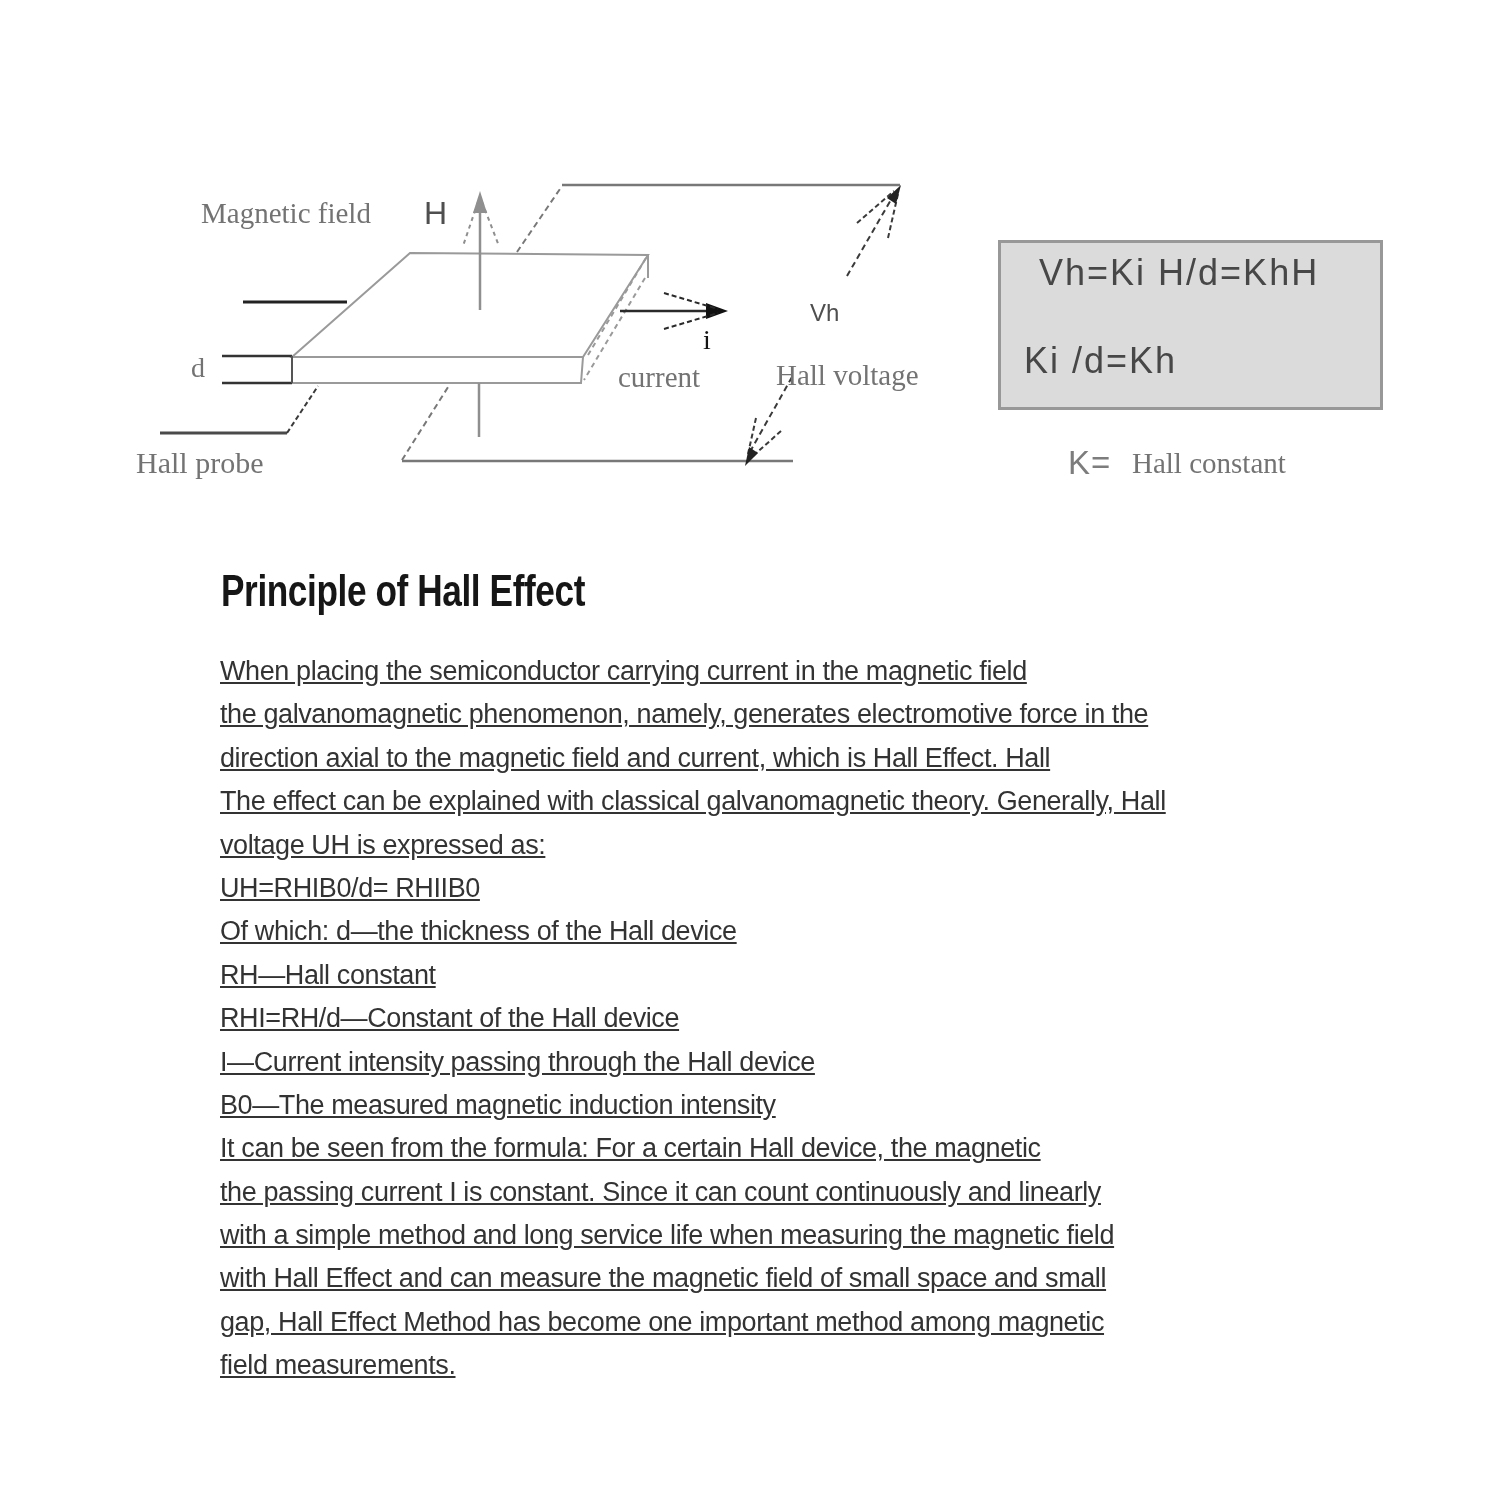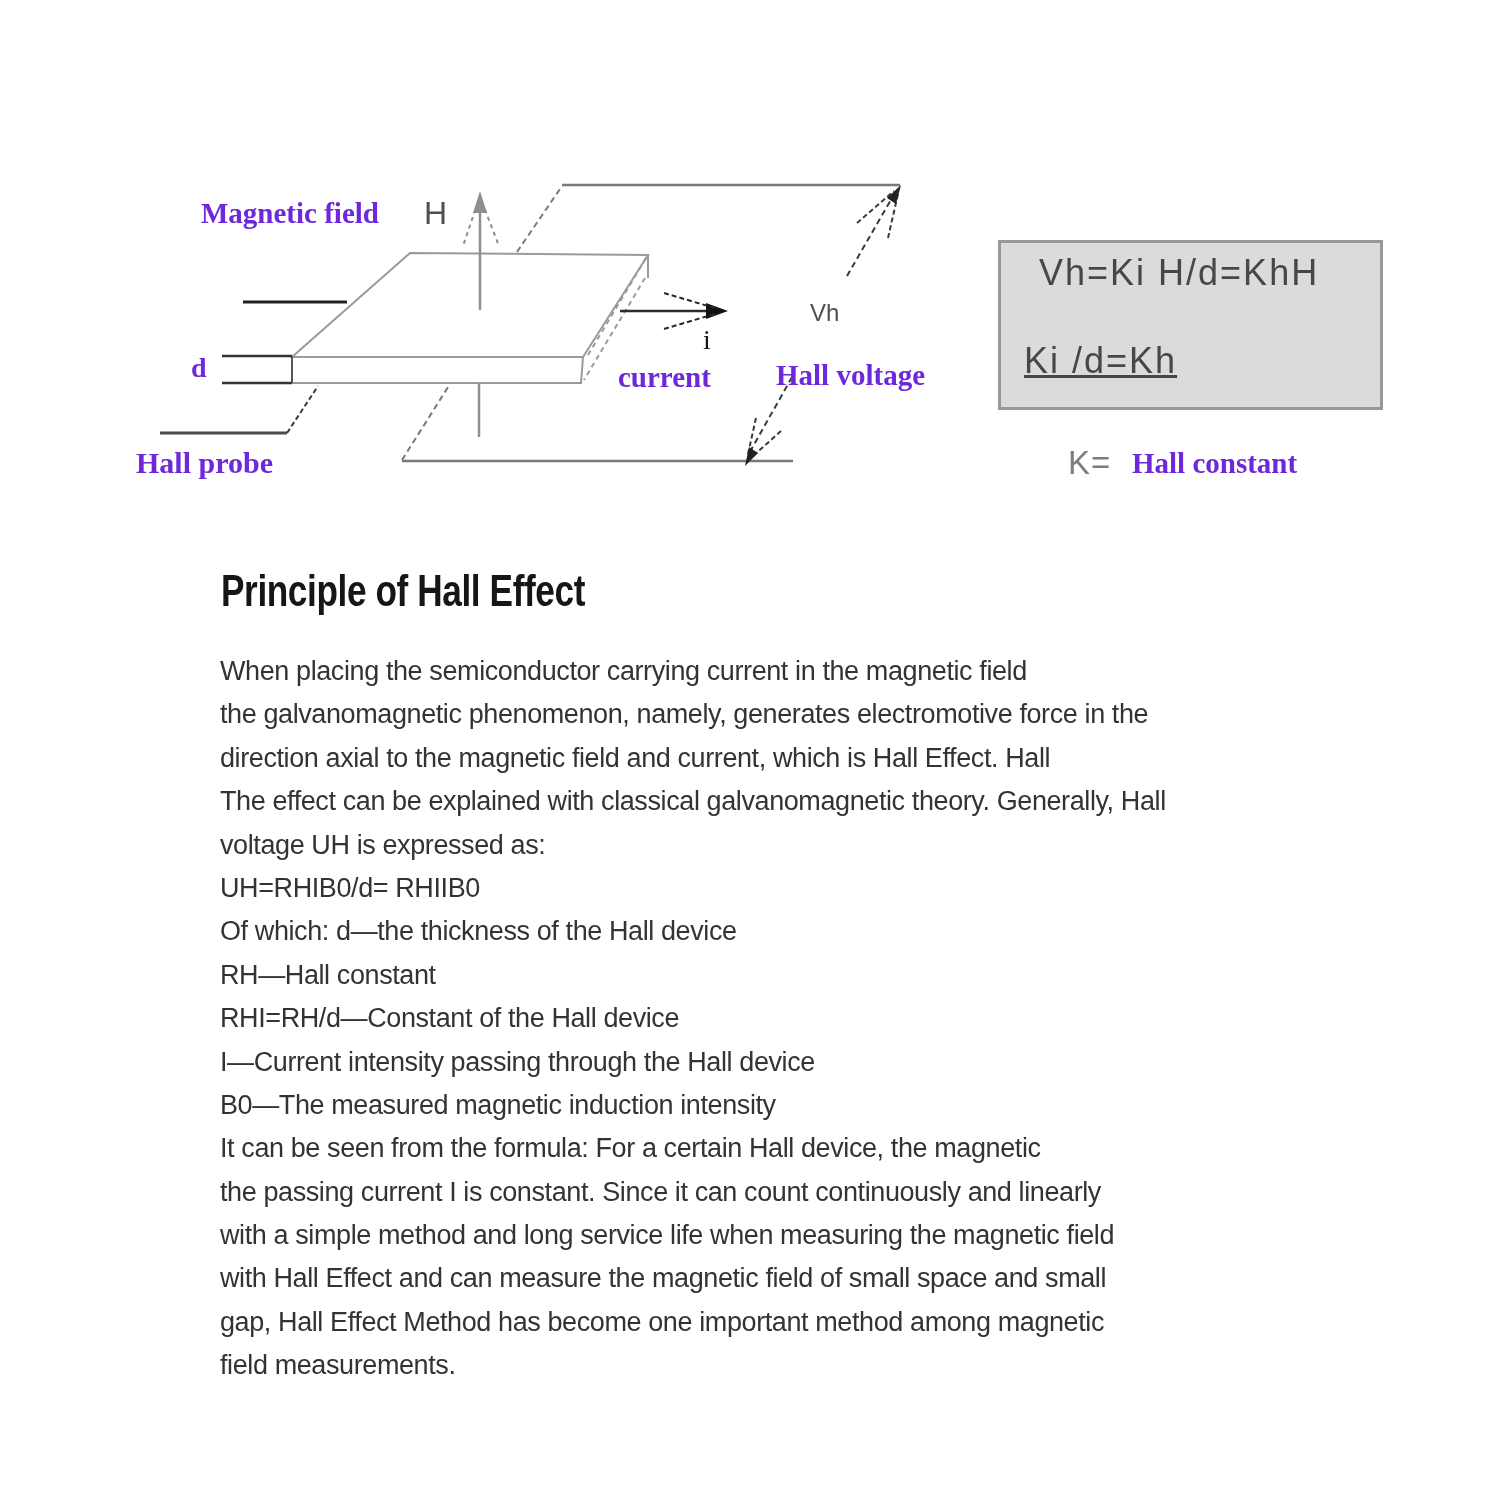--- a/index.html
+++ b/index.html
@@ -1,39 +1,39 @@
 <!DOCTYPE html>
 <html><head>
 <meta charset="utf-8">
 <style>
   html,body{margin:0;padding:0;background:#ffffff;}
   .page{position:relative;width:1500px;height:1500px;background:#ffffff;overflow:hidden;
         font-family:"Liberation Sans","DejaVu Sans",sans-serif;}
   .figure{position:absolute;left:0;top:0;width:1500px;height:530px;}
   .fig-svg{position:absolute;left:0;top:0;}
   .lbl{position:absolute;white-space:nowrap;line-height:1;}
-  .serif-b{font-family:"Liberation Serif","DejaVu Serif",serif;font-weight:700;color:#6d28d9;}
+  .serif-b{font-family:"Liberation Serif","DejaVu Serif",serif;font-weight:400;color:#737373;}
   .serif-n{font-family:"Liberation Serif","DejaVu Serif",serif;font-weight:400;color:#141414;}
   .sans-g{font-family:"Liberation Sans","DejaVu Sans",sans-serif;color:#4f4f4f;font-weight:400;}
   .formula-box{position:absolute;left:998px;top:240px;width:385px;height:170px;
                background:#dbdbdb;border:3px solid #989898;box-sizing:border-box;}
   .formula-line{position:absolute;white-space:nowrap;line-height:1;
                 font-family:"Liberation Sans","DejaVu Sans",sans-serif;
                 color:#474747;font-size:36px;letter-spacing:2px;}
   .fl1{left:22px;top:12px;margin-left:16px;}
-  .fl2{left:23px;top:100px;text-decoration:underline;}
+  .fl2{left:23px;top:100px;}
   .k-eq{position:absolute;left:1068px;top:446px;font-size:33px;color:#7d7d7d;
         font-family:"Liberation Sans","DejaVu Sans",sans-serif;line-height:1;letter-spacing:1px;}
   .k-label{position:absolute;left:1132px;top:449px;font-size:29px;line-height:1;}
   .heading{position:absolute;left:221px;top:566px;margin:0;font-size:44px;font-weight:700;
            color:#161616;letter-spacing:-0.5px;transform:scaleX(0.8);transform-origin:left top;
            white-space:nowrap;}
   .body-text{position:absolute;left:220px;top:650px;width:1060px;
              font-size:27px;font-weight:300;color:#333333;letter-spacing:-0.4px;}
-  .tl{height:43.4px;line-height:43.4px;white-space:nowrap;}
+  .tl{height:43.4px;line-height:43.4px;white-space:nowrap;text-decoration:underline;}
 </style>
 </head>
 <body>
 
 <div class="page">
 
   <div class="figure">
     <svg class="fig-svg" width="1500" height="530" viewBox="0 0 1500 530">
 
       <g fill="#ffffff" stroke="#9a9a9a" stroke-width="2">

